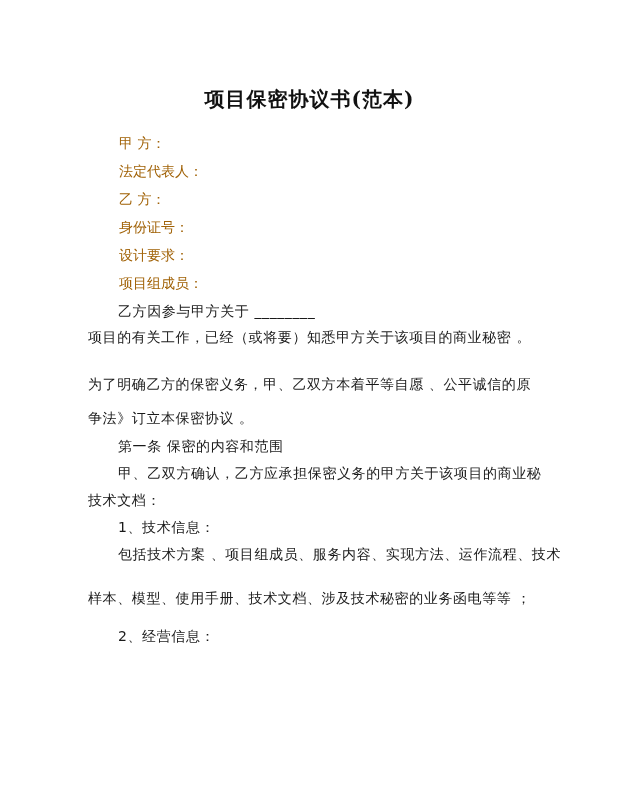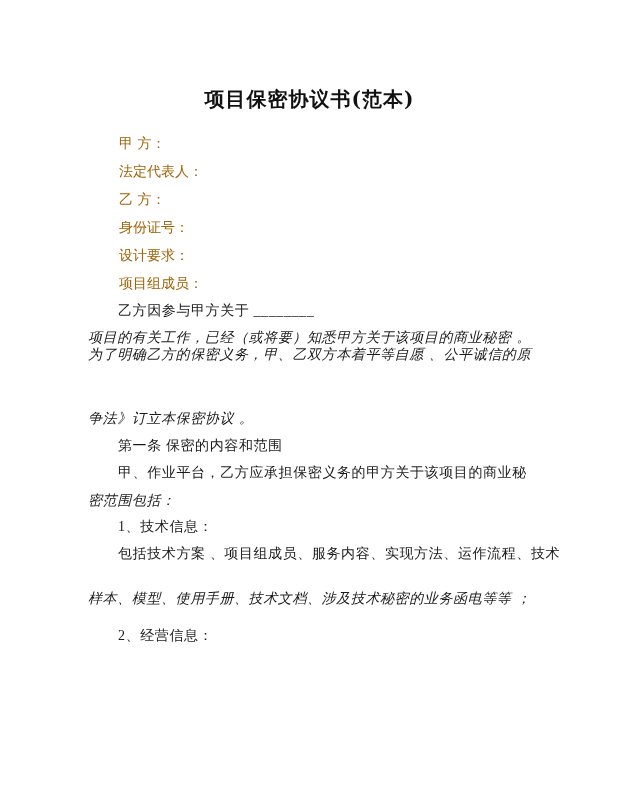--- a/index.html
+++ b/index.html
@@ -44,45 +44,45 @@
       white-space: nowrap;
     }
     .line {
       position: absolute;
       font-size: 14px;
       line-height: 18px;
       color: #1a1a1a;
       white-space: nowrap;
       letter-spacing: 0.6px;
     }
-    .indent { left: 118px; font-family: Liberation Serif, serif; }
-    .body-left { left: 88px; font-style: italic; }
+    .indent { left: 118px; }
+    .body-left { left: 88px; }
   </style>
 </head>
 <body>
 
 <div class="page">
 
   <h1 class="doc-title">项目保密协议书(范本)</h1>
 
   <div class="field" style="top:134px">甲  方：</div>
   <div class="field" style="top:162px">法定代表人：</div>
   <div class="field" style="top:190px">乙  方：</div>
   <div class="field" style="top:218px">身份证号：</div>
   <div class="field" style="top:246px">设计要求：</div>
   <div class="field" style="top:274px">项目组成员：</div>
 
   <div class="line indent" style="top:302px">乙方因参与甲方关于 ________</div>
   <div class="line body-left" style="top:328px">项目的有关工作，已经（或将要）知悉甲方关于该项目的商业秘密 。</div>
-  <div class="line body-left" style="top:345px">为了明确乙方的保密义务，甲、乙双方本着平等自愿 、公平诚信的原</div>
+  <div class="line body-left" style="top:375px">为了明确乙方的保密义务，甲、乙双方本着平等自愿 、公平诚信的原</div>
   <div class="line indent" style="top:437px">第一条  保密的内容和范围</div>
 
   <div class="line body-left" style="top:409px">争法》订立本保密协议 。</div>
-  <div class="line indent" style="top:464px">甲、作业平台，乙方应承担保密义务的甲方关于该项目的商业秘</div>
-  <div class="line body-left" style="top:491px">密范围包括：</div>
+  <div class="line indent" style="top:464px">甲、乙双方确认，乙方应承担保密义务的甲方关于该项目的商业秘</div>
+  <div class="line body-left" style="top:491px">技术文档：</div>
 
   <div class="line indent" style="top:518px">1、技术信息：</div>
   <div class="line indent" style="top:545px">包括技术方案 、项目组成员、服务内容、实现方法、运作流程、技术</div>
   <div class="line body-left" style="top:589px">样本、模型、使用手册、技术文档、涉及技术秘密的业务函电等等 ；</div>
 
   <div class="line indent" style="top:627px">2、经营信息：</div>
 
 </div>
 
 </body></html>

